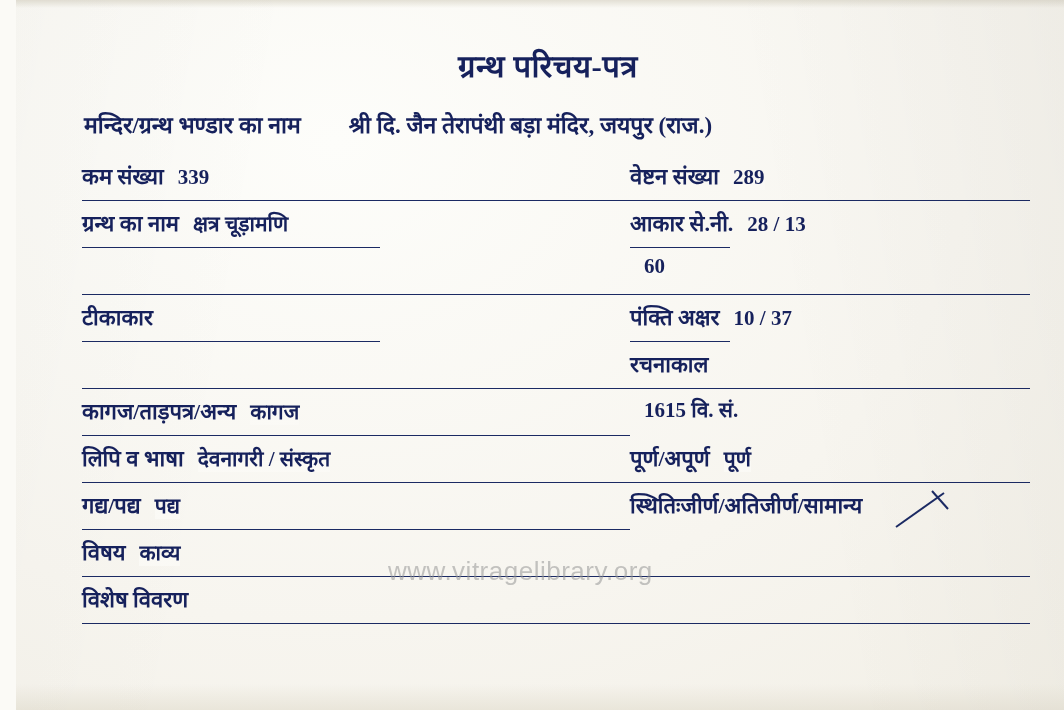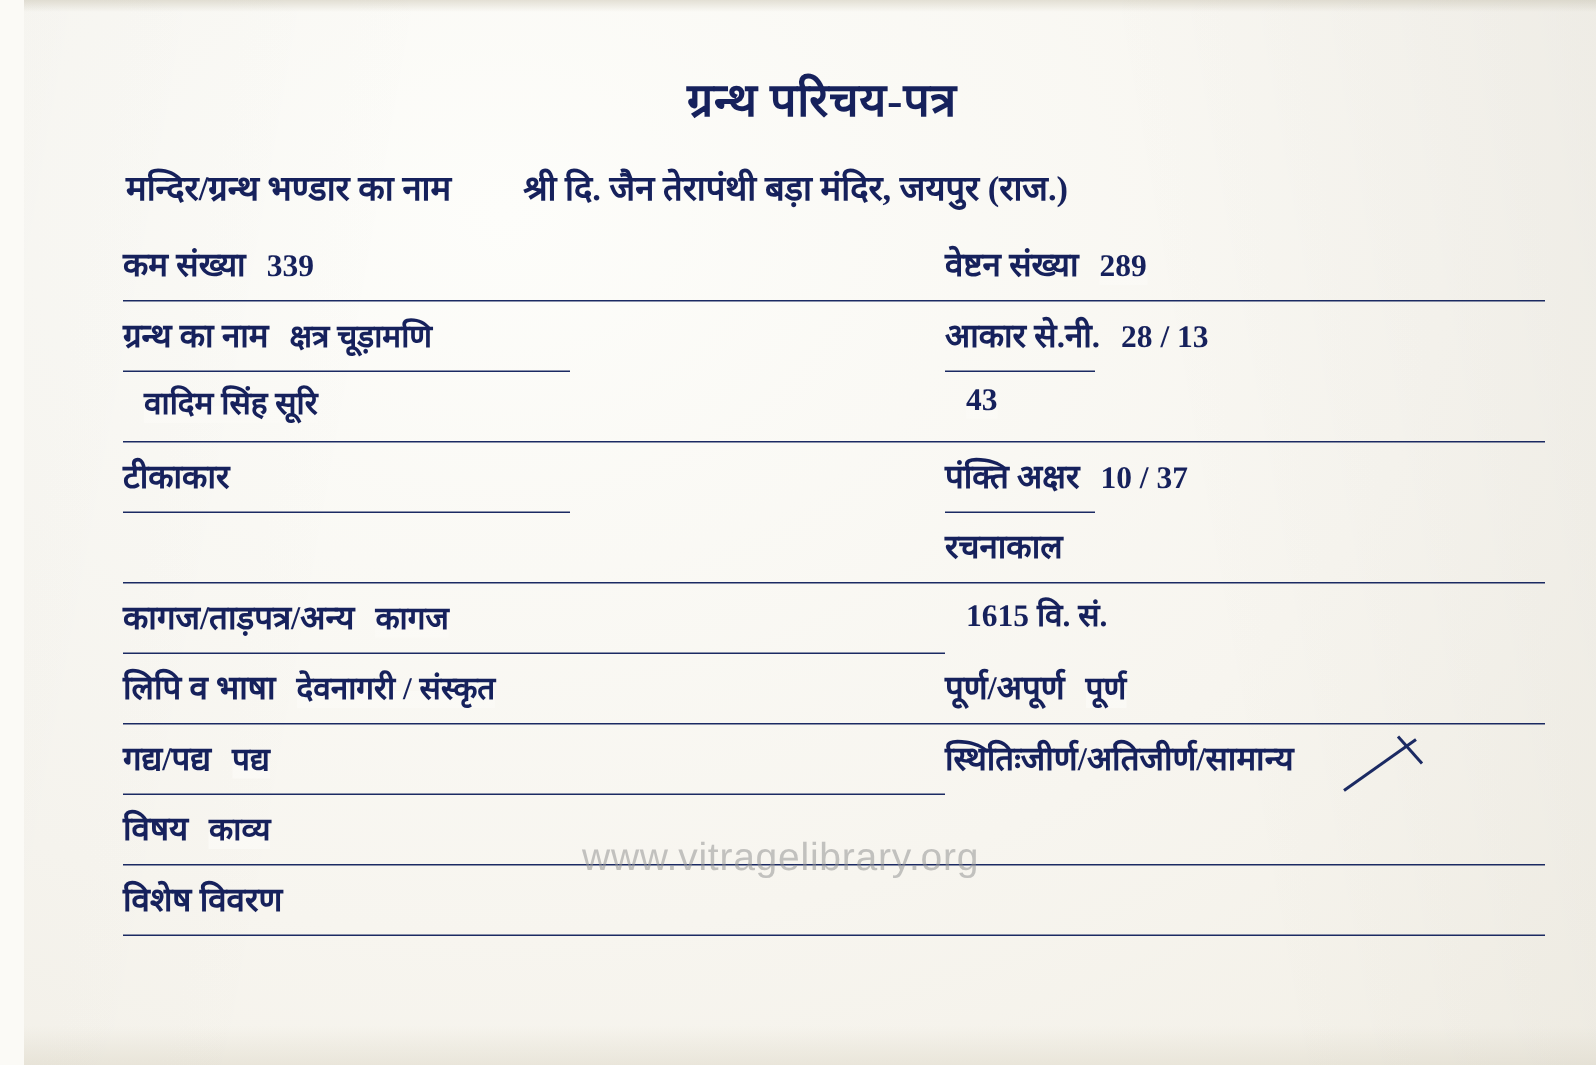--- a/index.html
+++ b/index.html
@@ -175,25 +175,24 @@
       <div class="col right">
         <div class="rule short-b"></div>
         <span class="lbl ink">आकार से.नी.</span>
         <span class="val ink">28 / 13</span>
       </div>
     </div>
 
     <div class="row">
       <div class="col left">
         <div class="rule"></div>
-        <span class="val ink mask">वादिम सिंह सूरि</span>
-      </div>
-      <div class="col right">
-        <div class="rule"></div>
-        <span class="val ink mask">43</span>
+      </div>
+      <div class="col right">
+        <div class="rule"></div>
+        <span class="val ink mask">60</span>
       </div>
     </div>
 
     <div class="row">
       <div class="col left">
         <div class="rule short-a"></div>
         <span class="lbl ink">टीकाकार</span>
         <span class="val ink"></span>
       </div>
       <div class="col right">

